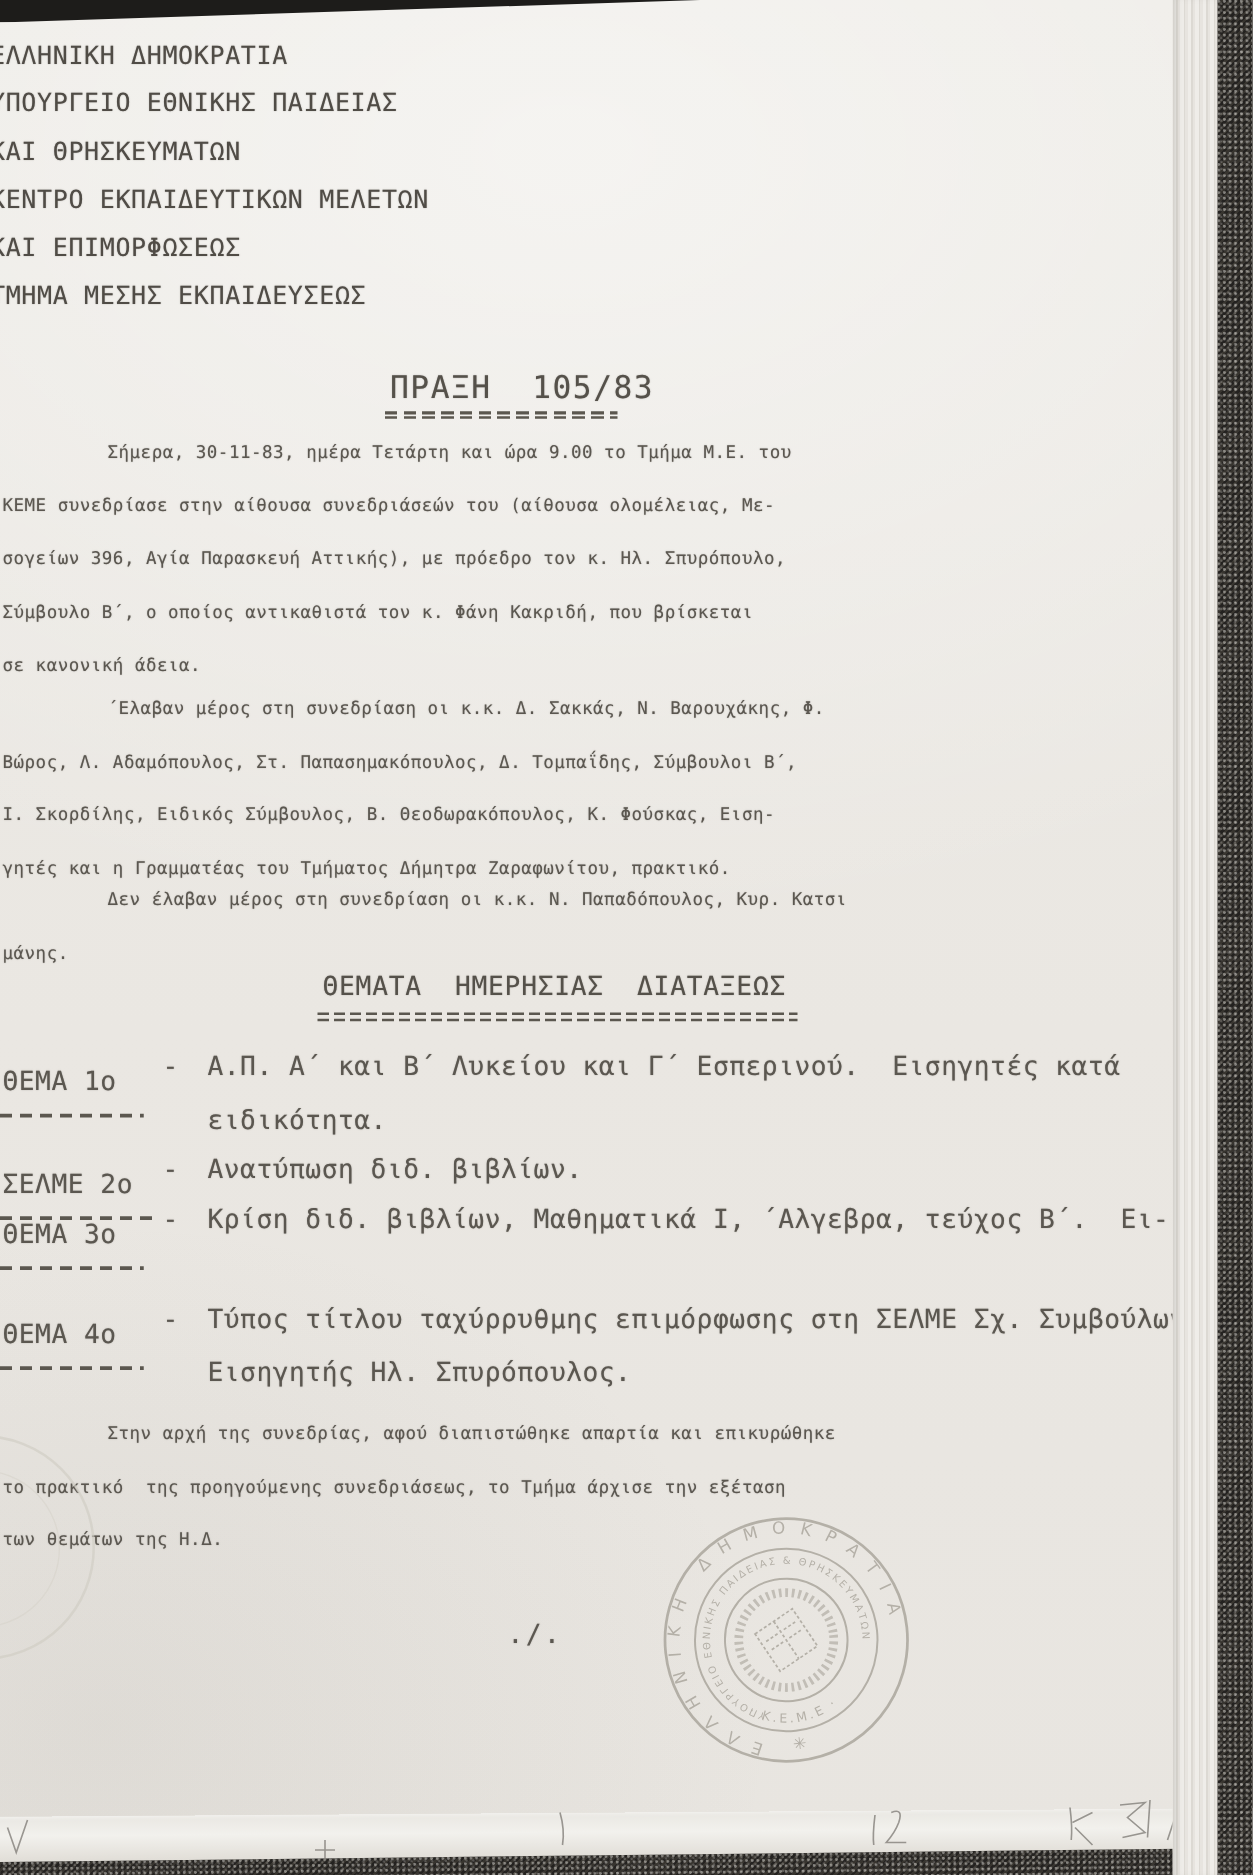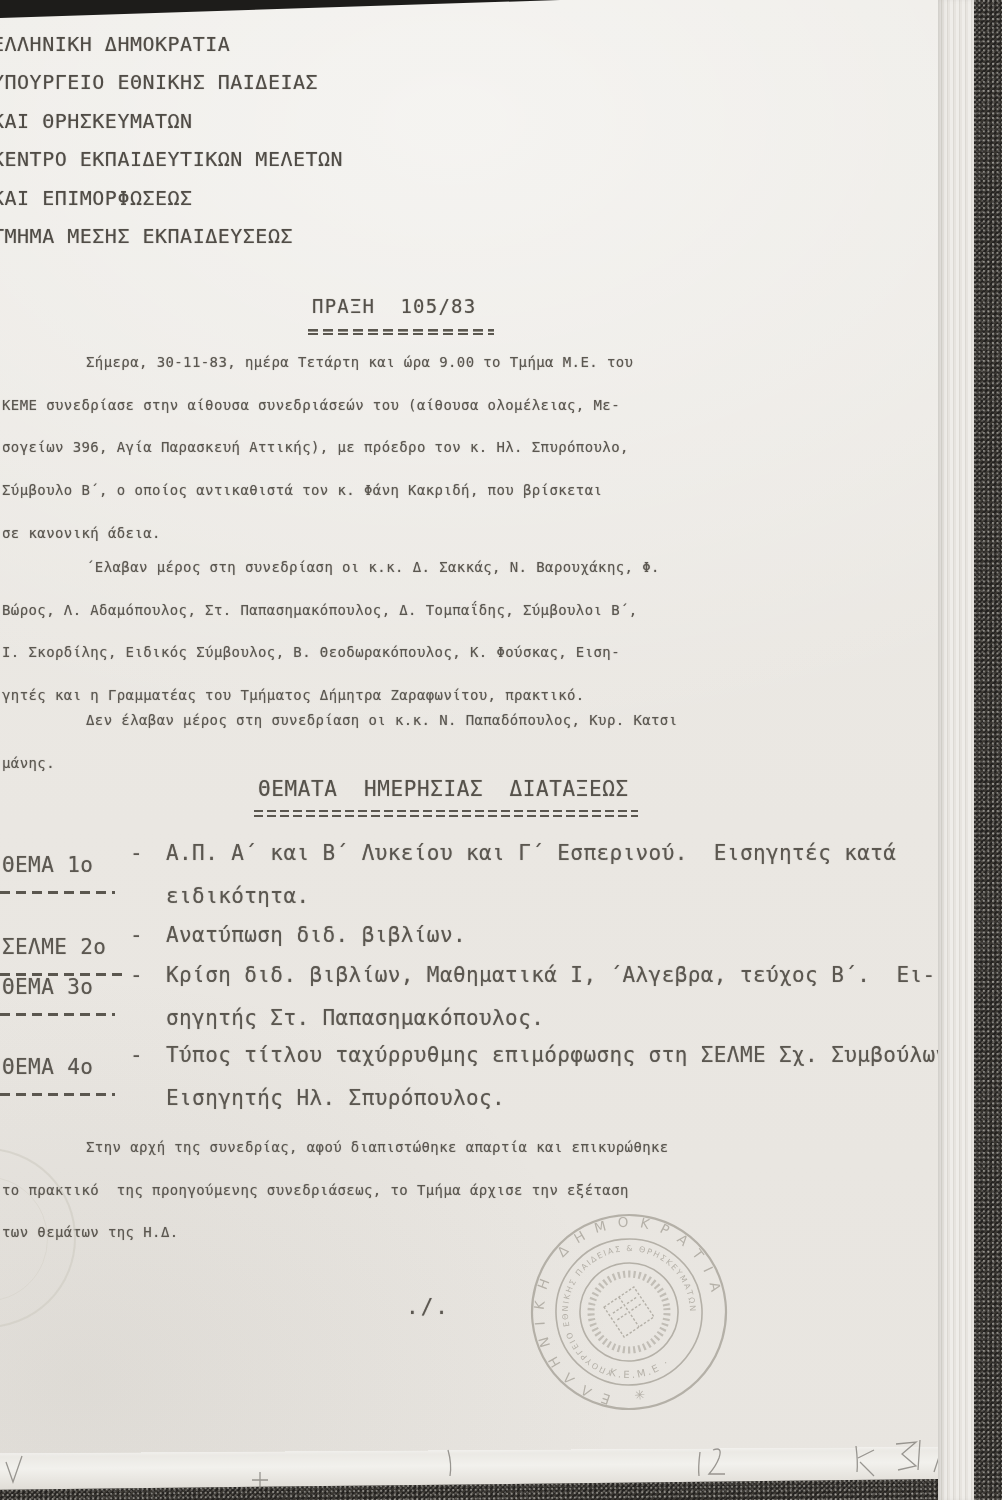--- a/index.html
+++ b/index.html
@@ -10,21 +10,21 @@
       radial-gradient(90% 45% at 8% 92%, rgba(130,125,115,.10), transparent 60%),
       linear-gradient(180deg,#edebe6 0%, #eae7e2 55%, #e8e5e0 100%);
     font-family:"DejaVu Sans Mono","Liberation Mono",monospace;
     color:#5b5750;
   }
   .line{white-space:pre;}
   .txt{text-shadow:0 0 1px rgba(86,82,76,.5);}
   
   .letterhead{position:absolute;left:-8px;top:25px;font-size:20px;line-height:38.4px;letter-spacing:.5px;color:#504c46;}
   
-  .act-title{position:absolute;left:312px;top:295px;font-size:19px;letter-spacing:1.2px;color:#55514a;}
+  .act-title{position:absolute;left:312px;top:295px;font-size:25px;letter-spacing:1.2px;color:#55514a;}
   .title-underline{position:absolute;left:308px;top:329px;width:186px;height:7px;
     background-image:repeating-linear-gradient(90deg,#5b574f 0 10px,transparent 10px 15px),
                      repeating-linear-gradient(90deg,#5b574f 0 10px,transparent 10px 15px);
     background-size:100% 2.6px,100% 2.2px;background-position:0 0,0 4.4px;background-repeat:no-repeat;}
   
   .block{position:absolute;left:2px;width:964px;font-size:14px;line-height:42.7px;letter-spacing:.4px;}
   .indent{padding-left:84px;}
   
   .agenda-heading{position:absolute;left:258px;top:777px;font-size:21px;letter-spacing:.6px;color:#55514a;}
   .heading-underline{position:absolute;left:254px;top:810px;width:384px;height:8px;
@@ -117,21 +117,20 @@
     <div class="theme-lines">
       <div class="line">Ανατύπωση διδ. βιβλίων.</div>
     </div>
   </div>
 
   <div class="theme txt" style="top:954px">
     <span class="theme-label">ΘΕΜΑ 3ο</span>
     <span class="theme-sep">-</span>
     <div class="theme-lines">
       <div class="line">Κρίση διδ. βιβλίων, Μαθηματικά Ι, ΄Αλγεβρα, τεύχος Β΄.  Ει-</div>
-      <div class="line">σηγητής Στ. Παπασημακόπουλος.</div>
     </div>
   </div>
 
   <div class="theme txt" style="top:1034px">
     <span class="theme-label">ΘΕΜΑ 4ο</span>
     <span class="theme-sep">-</span>
     <div class="theme-lines">
       <div class="line">Τύπος τίτλου ταχύρρυθμης επιμόρφωσης στη ΣΕΛΜΕ Σχ. Συμβούλων</div>
       <div class="line">Εισηγητής Ηλ. Σπυρόπουλος.</div>
     </div>

